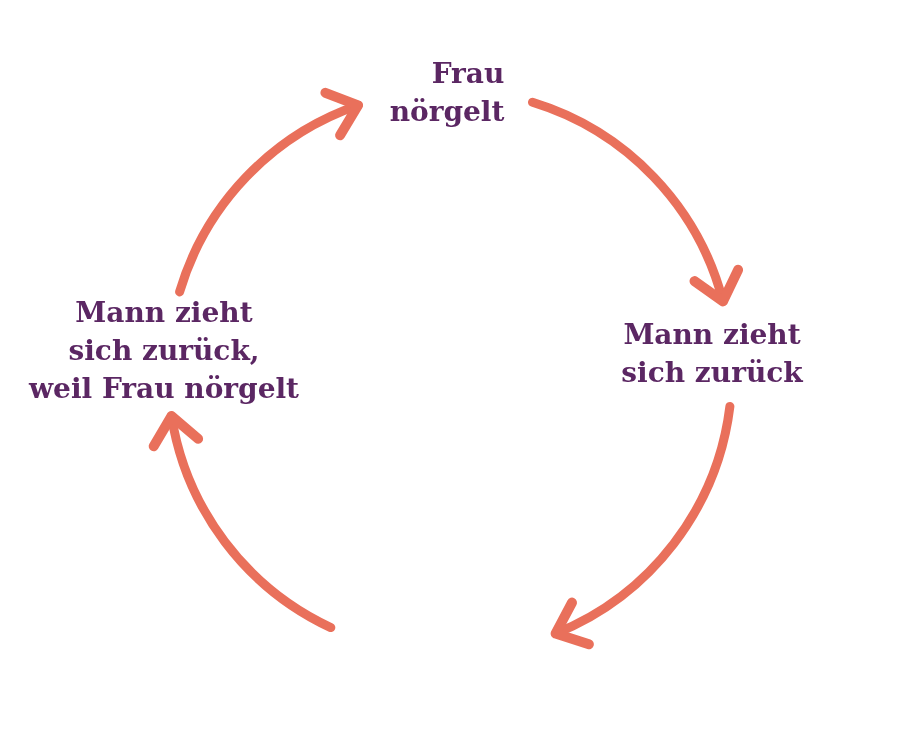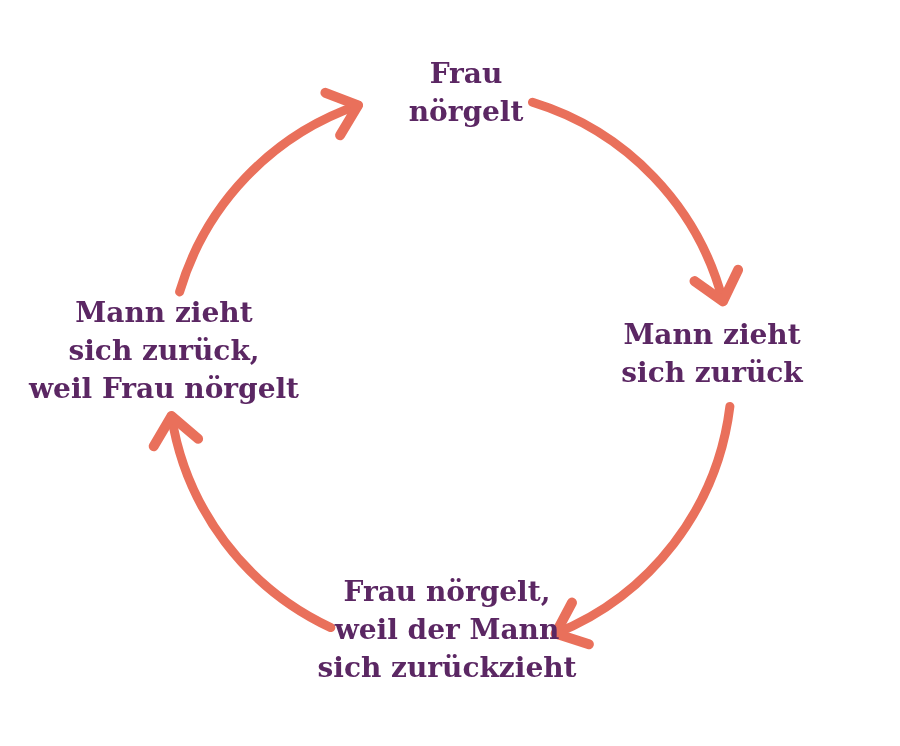--- a/index.html
+++ b/index.html
@@ -33,21 +33,21 @@
     position: absolute;
     transform: translate(-50%, -50%);
     color: var(--text-color, #5B2763);
     font-weight: 700;
     font-size: 28px;
     line-height: 1.36;
     text-align: center;
     white-space: pre-line;
     letter-spacing: 0px;
   }
-  .node-top    { left: 466px; top: 93px;  }
+  .node-top    { left: 447px; top: 93px; text-align: right;  }
   .node-right  { left: 712px; top: 354px; }
   .node-bottom { left: 447px; top: 630px; }
   .node-left   { left: 164px; top: 351px; }
 </style>
 </head>
 <body>
 
 <div class="canvas">
 
   <svg class="arrow-layer" viewBox="0 0 900 746" xmlns="http://www.w3.org/2000/svg" aria-hidden="true">
@@ -72,21 +72,18 @@
       <path class="head" d="M 198.1 438.8 L 171.5 416.1 L 153.7 446.3"></path>
     </g>
   </svg>
 
   <div class="node node-top">Frau
 nörgelt</div>
 
   <div class="node node-right">Mann zieht
 sich zurück</div>
 
-  <div class="node node-bottom">Frau nörgelt,
-weil der Mann
-sich zurückzieht</div>
 
   <div class="node node-left">Mann zieht
 sich zurück,
 weil Frau nörgelt</div>
 
 </div>
 
 </body></html>

